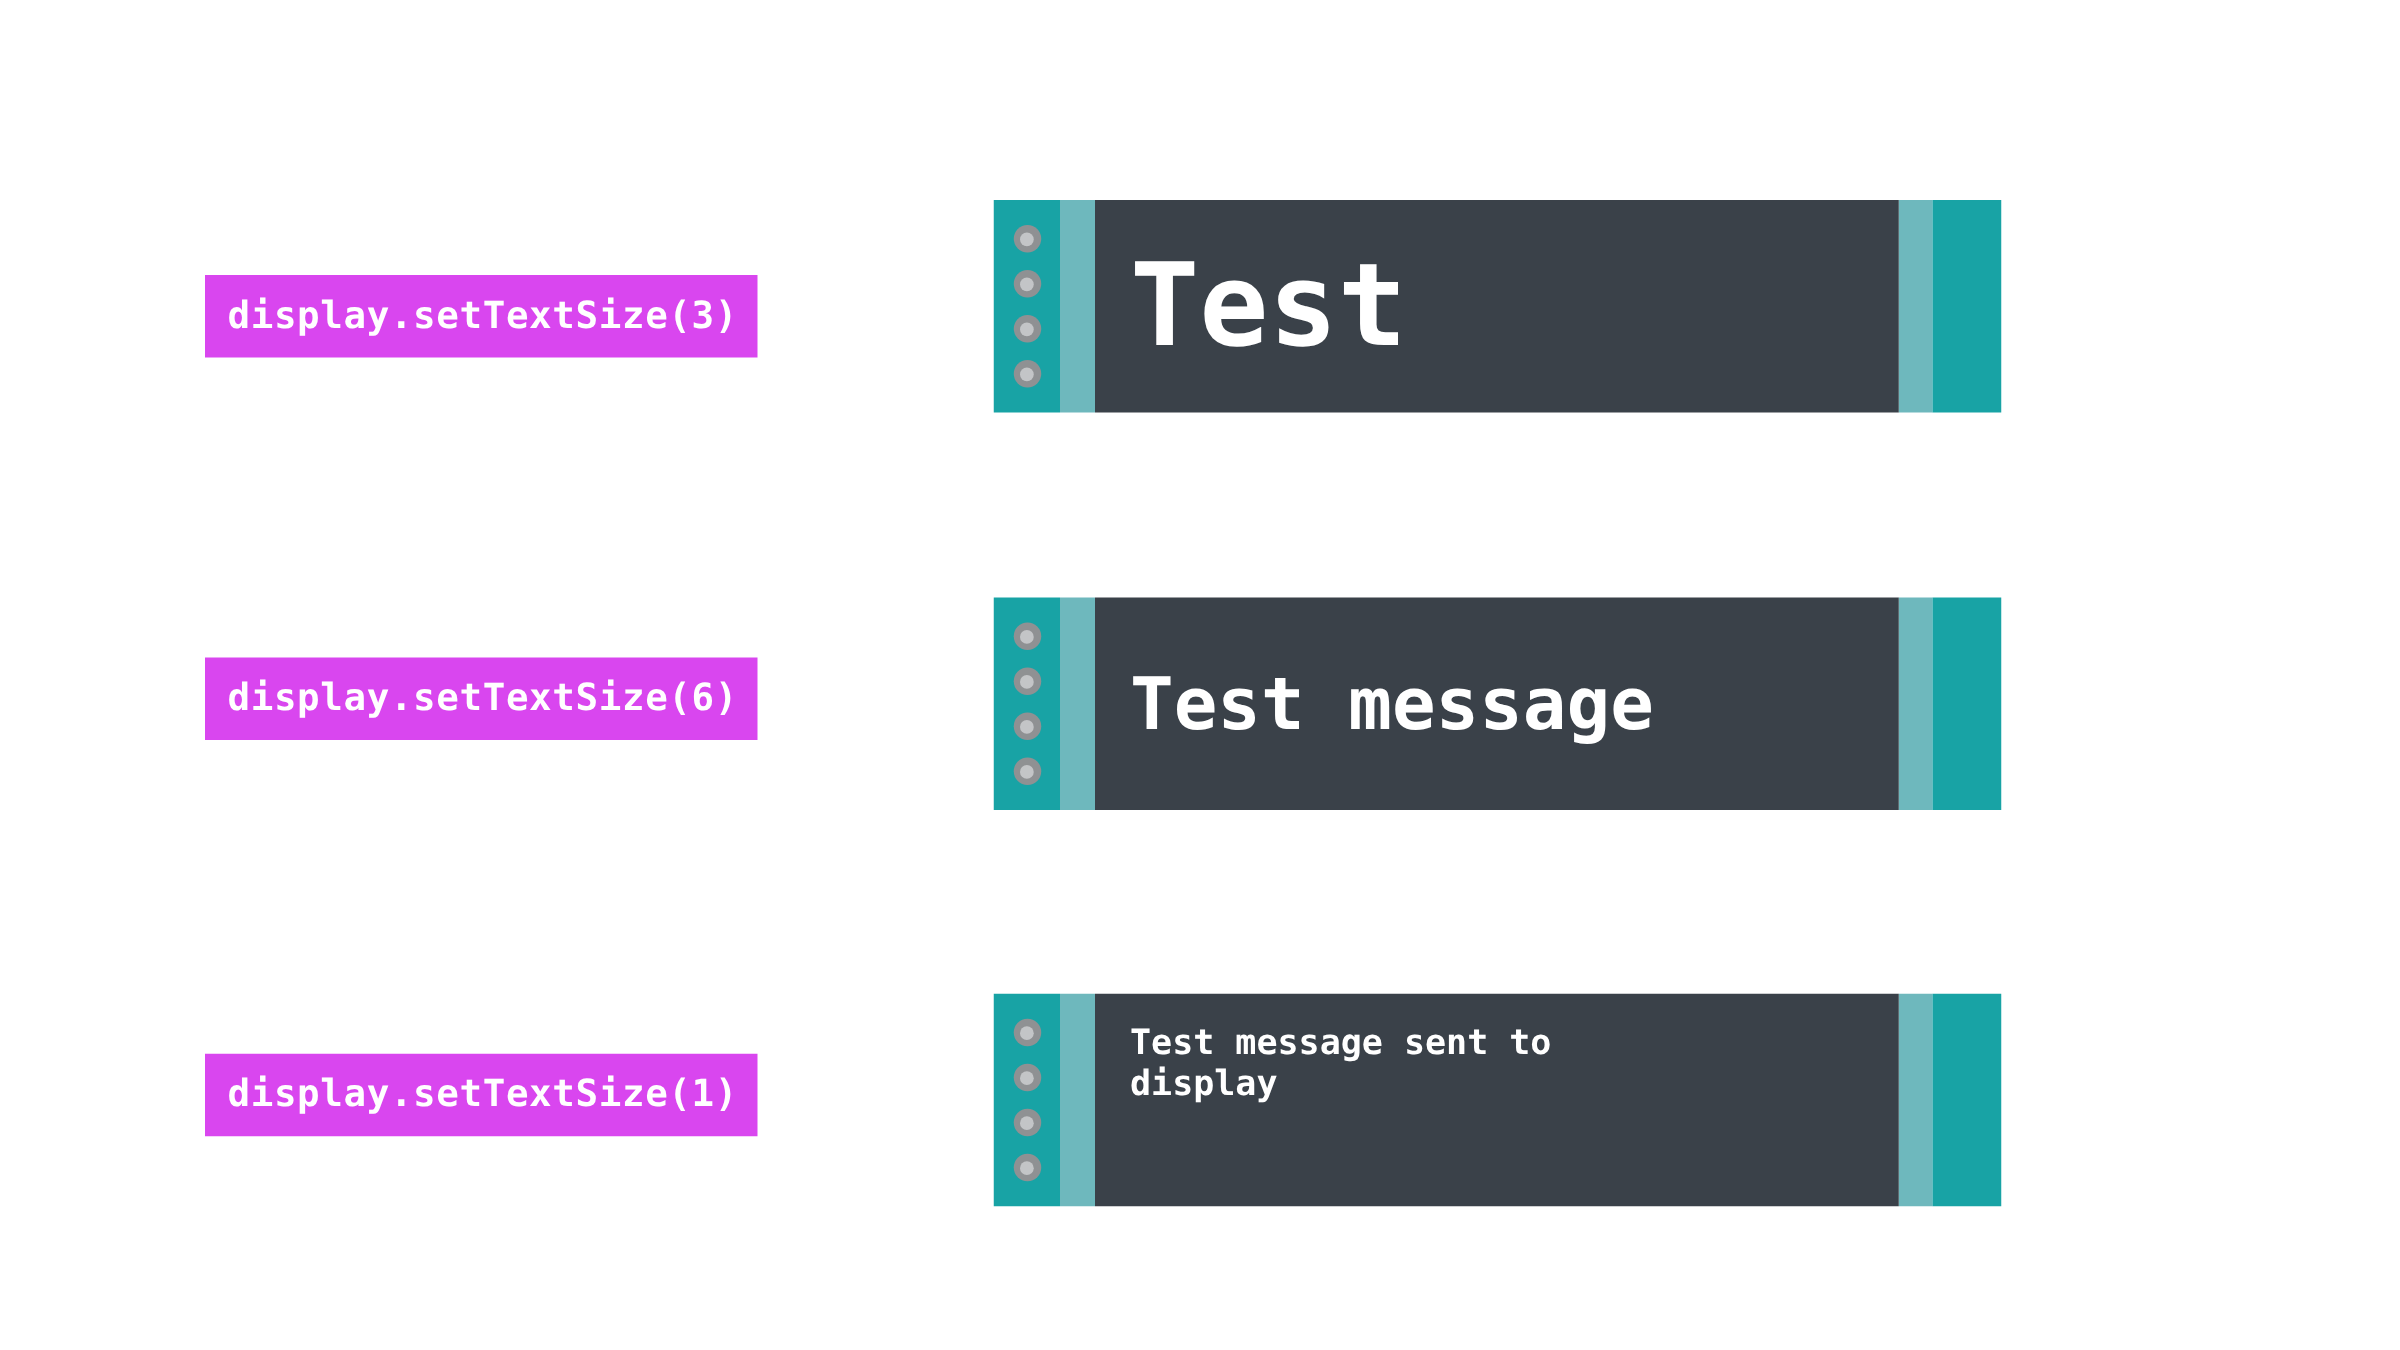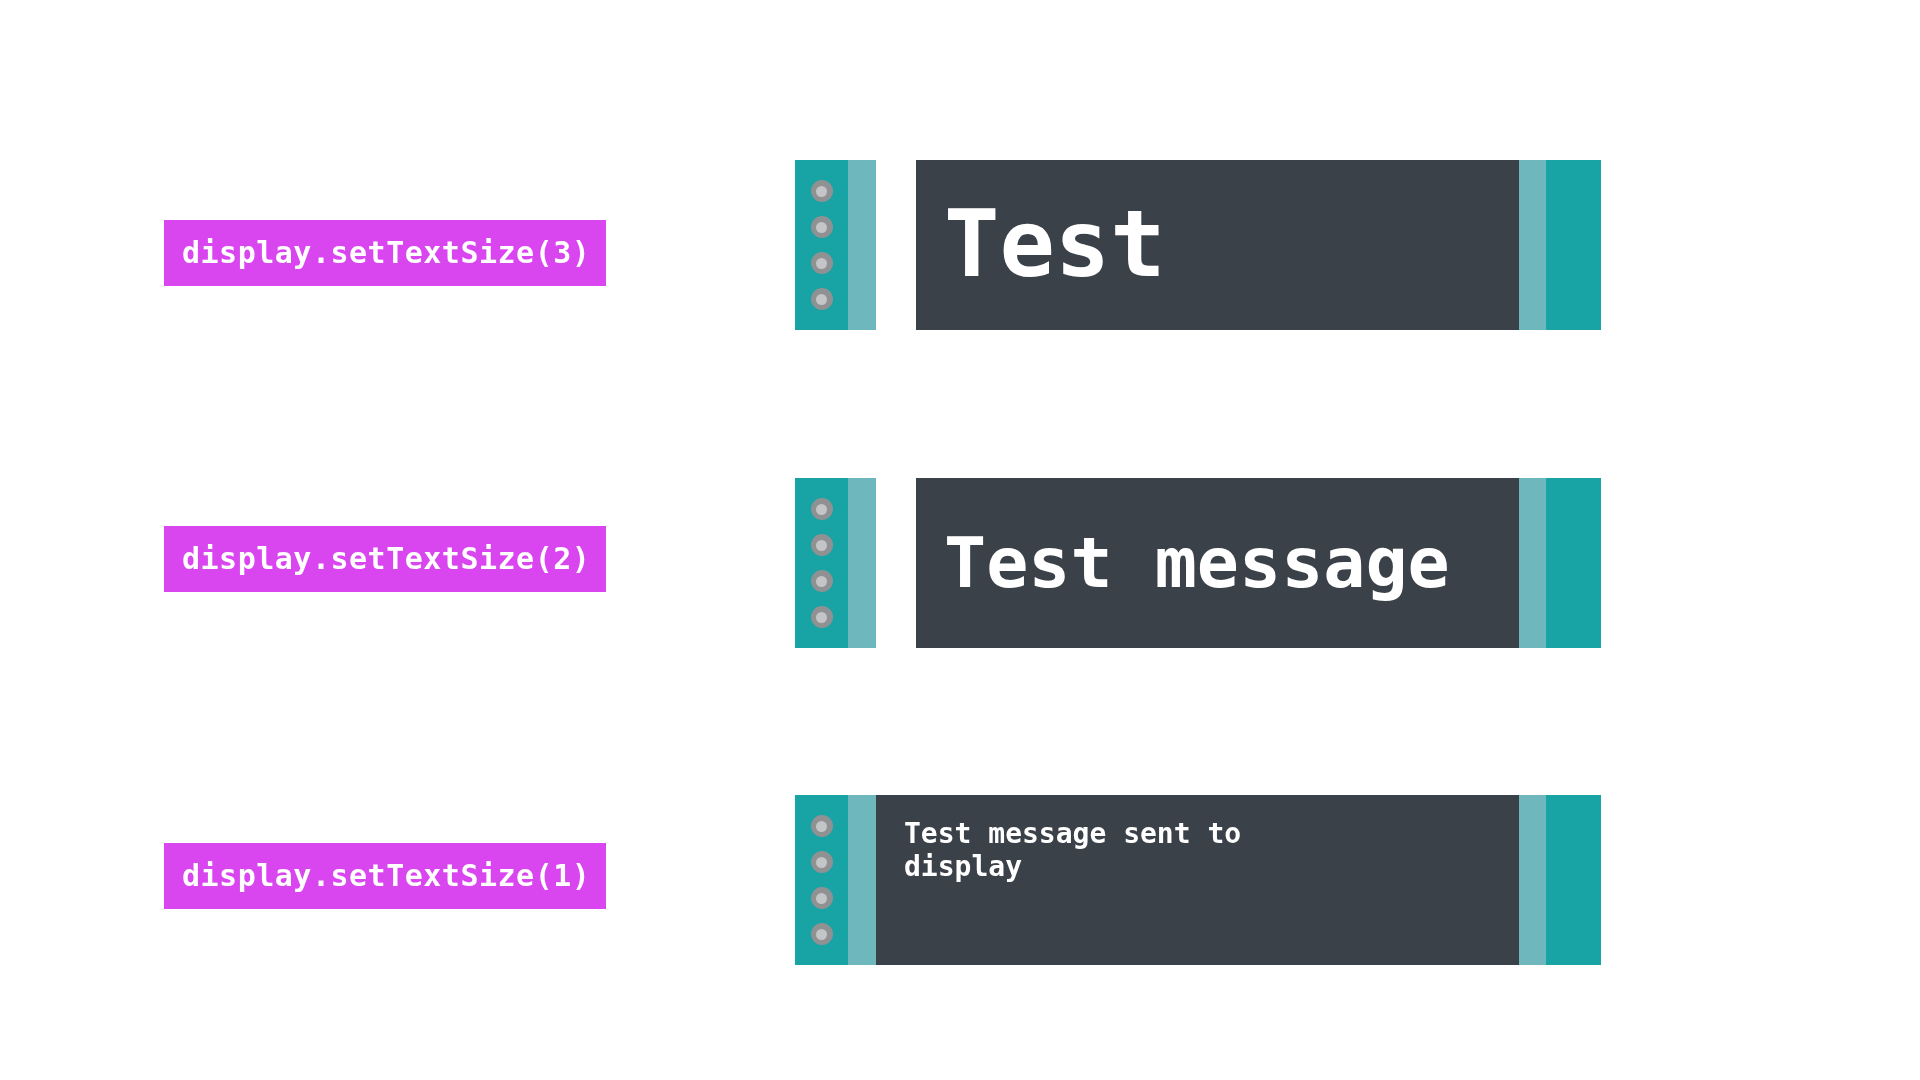--- a/index.html
+++ b/index.html
@@ -114,33 +114,33 @@
 
   .screen {
     flex: 1 1 auto;
     background: #3a4149;
     position: relative;
     overflow: hidden;
     display: flex;
     box-sizing: border-box;
     padding: 0 18px 0 28px;
   }
-  .screen.align-middle { align-items: center; margin-left: 40px; }
+  .screen.align-middle { align-items: center; }
   .screen.align-top { align-items: flex-start; padding-top: 22px; }
 
   .screen-text {
     color: #ffffff;
     font-family: "DejaVu Sans Mono", "Liberation Mono", monospace;
     font-weight: 700;
     white-space: pre-wrap;
     line-height: 1.18;
     margin: 0;
   }
   .size-3 .screen-text { font-size: 92px; }
-  .size-2 .screen-text { font-size: 70px; }
+  .size-2 .screen-text { font-size: 58px; }
   .size-1 .screen-text { font-size: 28px; max-width: 470px; }
 </style>
 </head>
 <body>
 
 <div class="stage">
 
   <div class="demo-row row-0">
     <div class="code-label">display.setTextSize(3)</div>
 
@@ -156,21 +156,21 @@
       <div class="bezel bezel-left"></div>
       <div class="screen align-middle">
         <p class="screen-text">Test</p>
       </div>
       <div class="bezel bezel-right"></div>
       <div class="pcb-right"></div>
     </div>
   </div>
 
   <div class="demo-row row-1">
-    <div class="code-label">display.setTextSize(2)</div>
+    <div class="code-label">display.setTextSize(6)</div>
 
     <div class="oled-module size-2">
       <div class="pcb-left">
         <div class="pin-strip">
           <span class="pin"></span>
           <span class="pin"></span>
           <span class="pin"></span>
           <span class="pin"></span>
         </div>
       </div>

